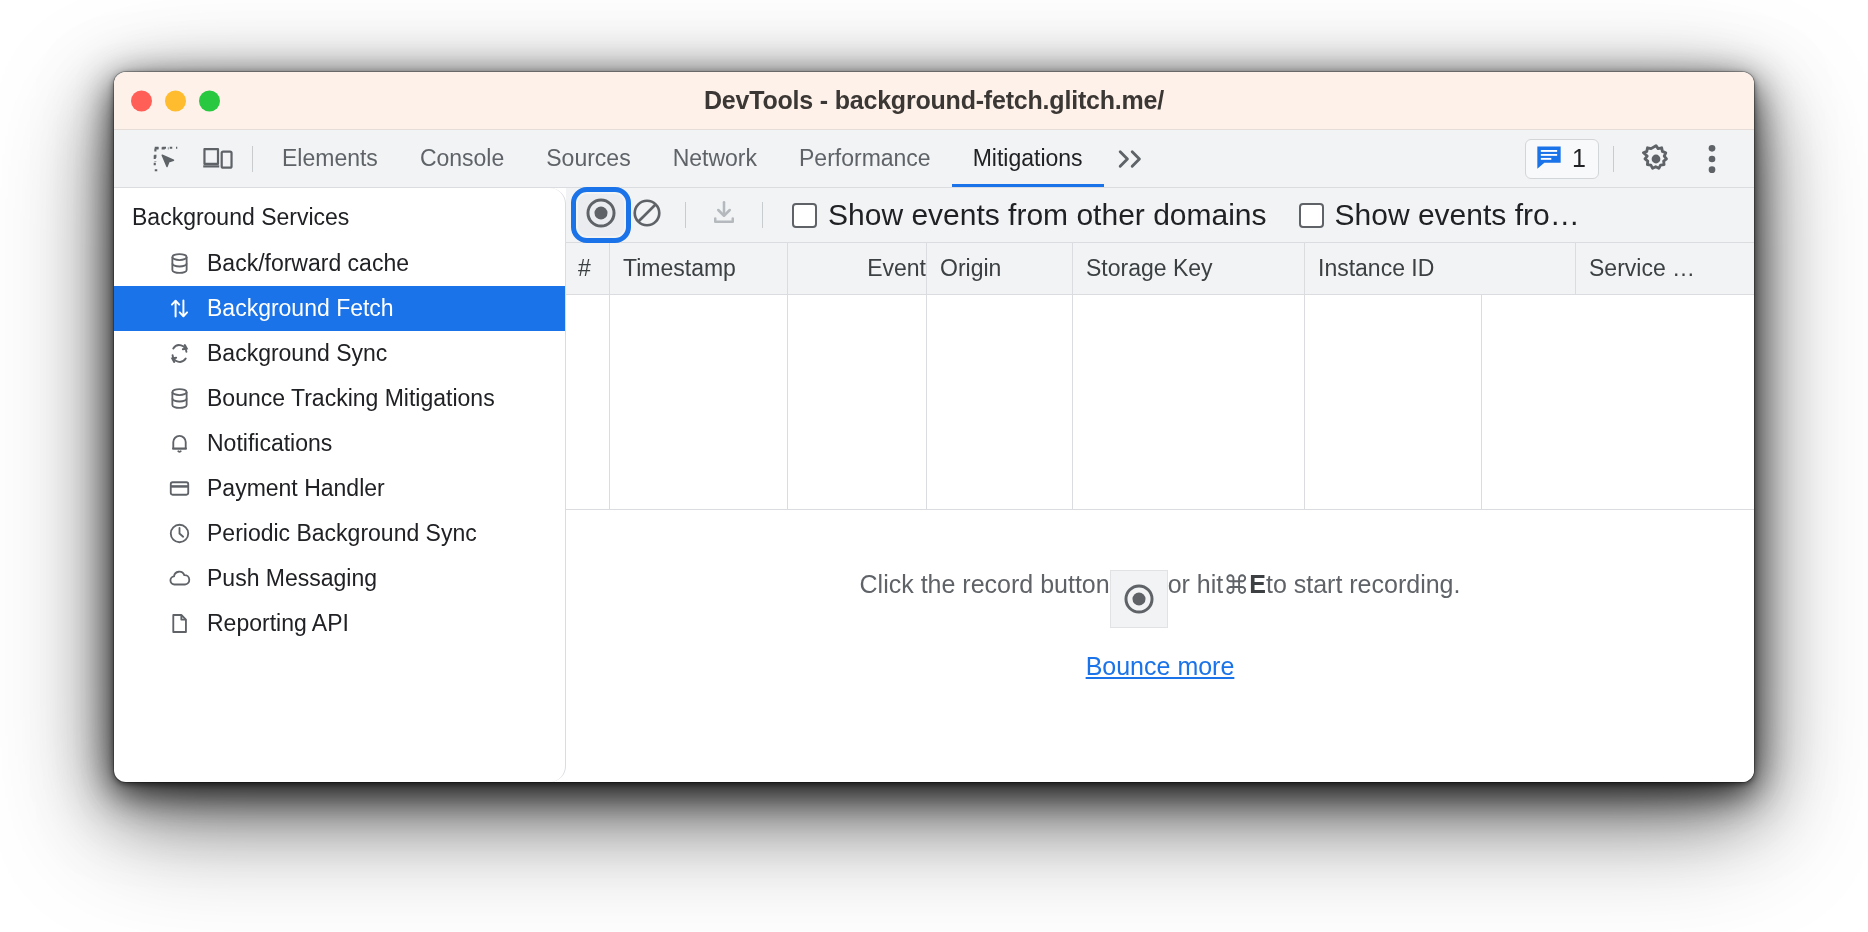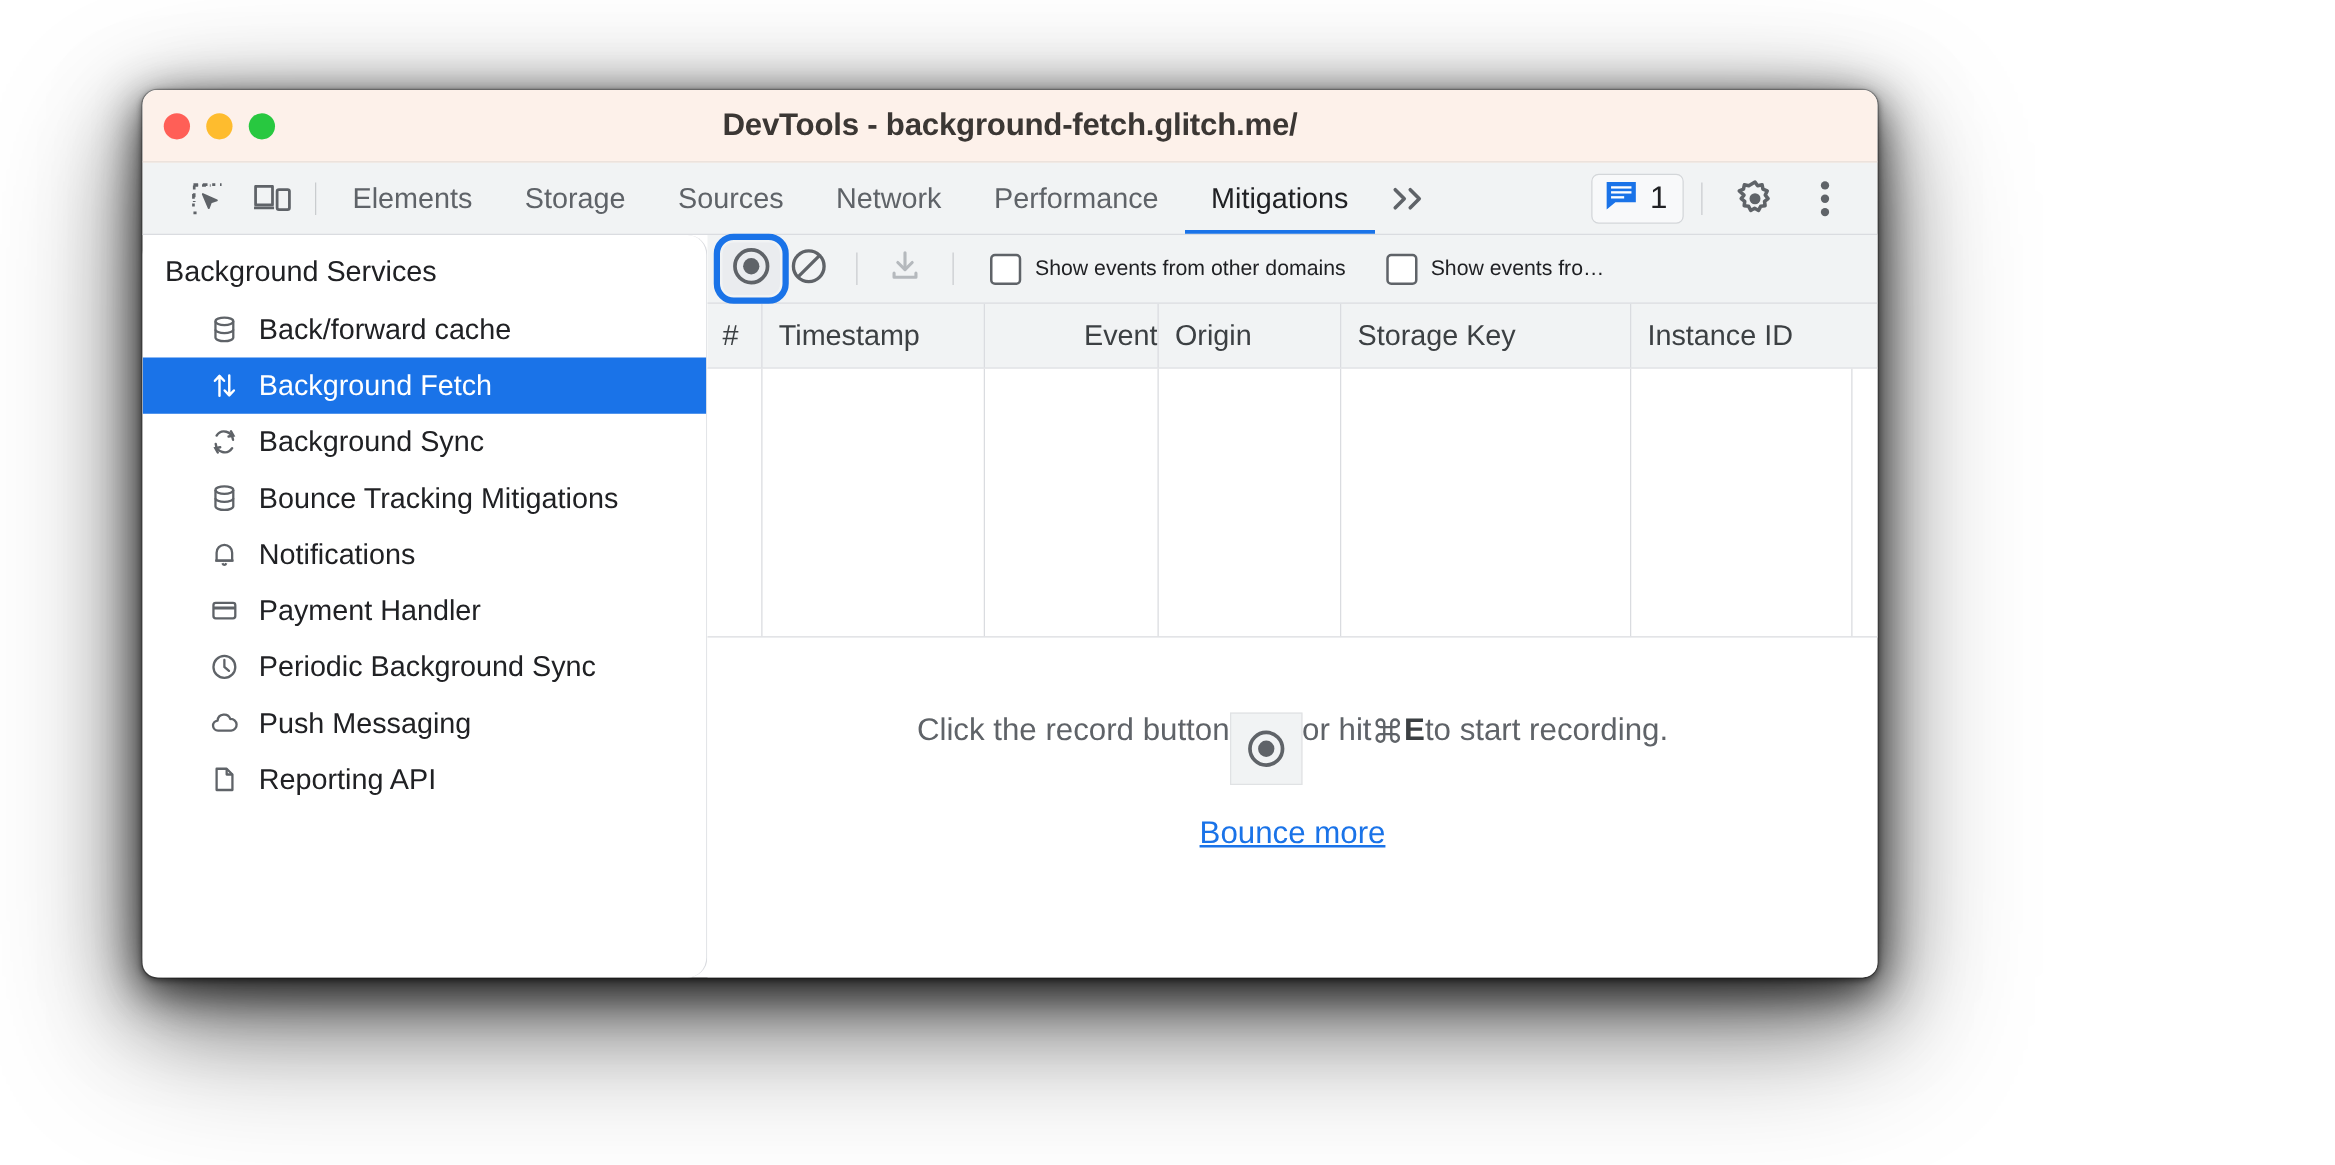--- a/index.html
+++ b/index.html
@@ -14,21 +14,21 @@
 
   
   #root {
     position: relative;
     width: 1868px; height: 932px;
     background: #ffffff;
   }
   #window {
     position: absolute;
     left: 114px; top: 72px;
-    width: 1388px; height: 710px;
+    width: 1640px; height: 710px;
     border-radius: 12px;
     background: #ffffff;
     overflow: hidden;
     box-shadow:
       0 0 0 1px rgba(0,0,0,0.25),
       0 2px 6px rgba(0,0,0,0.55),
       0 10px 34px rgba(0,0,0,0.70),
       0 22px 70px rgba(0,0,0,0.55),
       0 40px 120px rgba(0,0,0,0.38);
   }
@@ -210,21 +210,21 @@
   }
   .tool-btn.disabled { color: #b5b9bd; }
   .tool-sep {
     width: 1px; height: 26px;
     background: #c9ccce;
     margin: 0 15px;
   }
   .cb-wrap {
     display: flex; align-items: center; gap: 11px;
     margin-left: 14px;
-    font-size: 17px;
+    font-size: 30px;
     color: #202124;
     white-space: nowrap;
     user-select: none;
   }
   .cb-box {
     width: 25px; height: 25px;
     border: 2px solid #5f6368;
     border-radius: 4px;
     background: #ffffff;
     flex: none;
@@ -325,21 +325,21 @@
           <path d="M1 17h13"></path>
           <rect x="16" y="5" width="8" height="13" rx="1.2"></rect>
         </svg>
       </div>
       <div class="tb-sep"></div>
 
       <div class="tab">
         <span>Elements</span>
       </div>
       <div class="tab">
-        <span>Storage</span>
+        <span>Console</span>
       </div>
       <div class="tab">
         <span>Sources</span>
       </div>
       <div class="tab">
         <span>Network</span>
       </div>
       <div class="tab">
         <span>Performance</span>
       </div>

